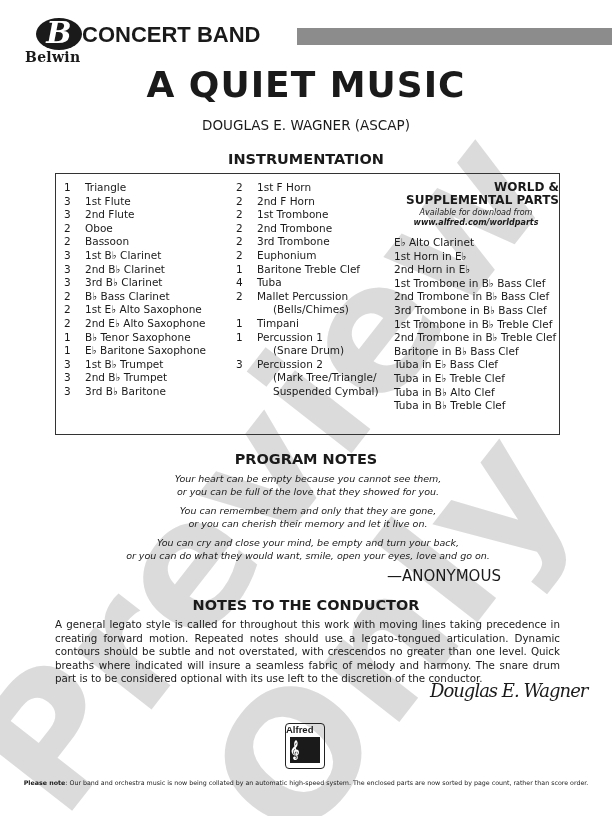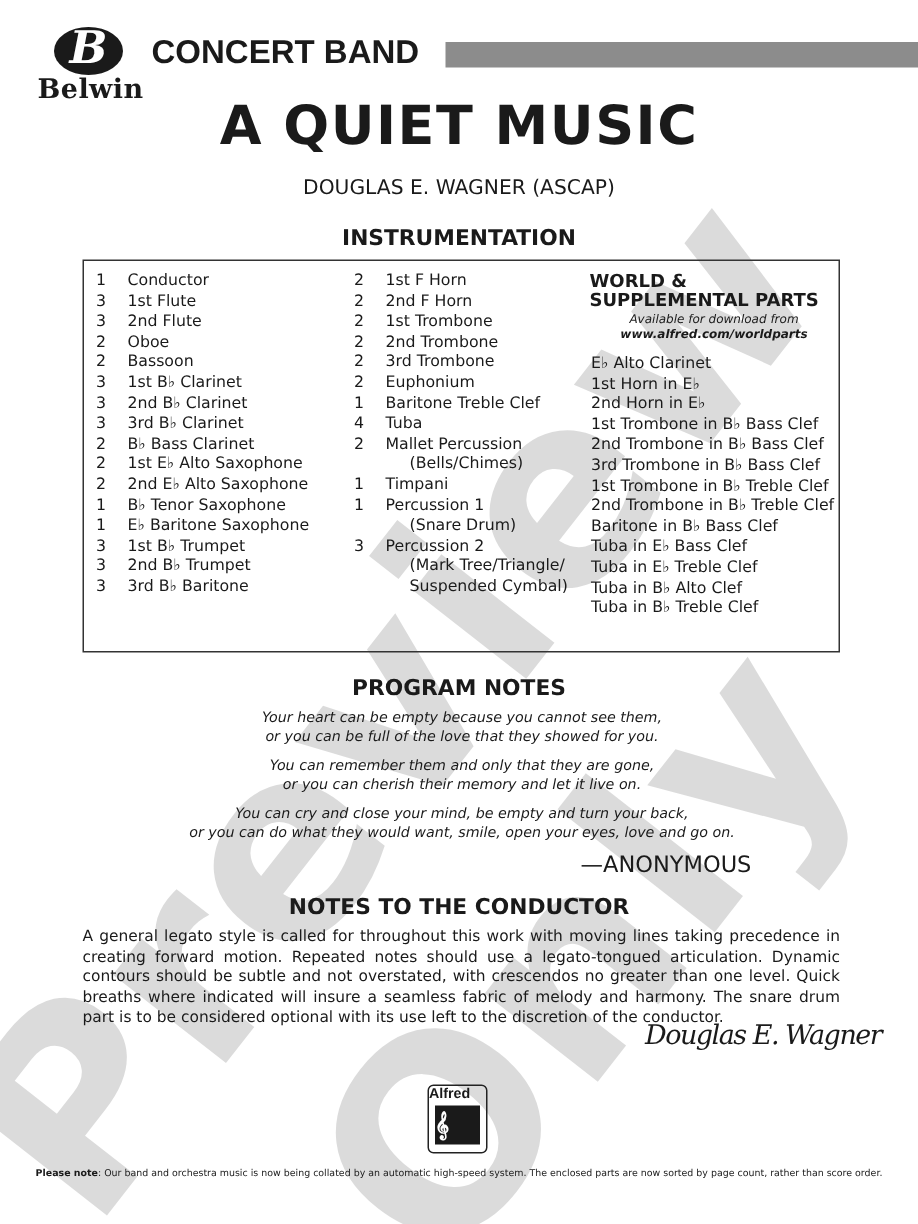--- a/index.html
+++ b/index.html
@@ -2,33 +2,33 @@
 <html><head>
 <meta charset="utf-8">
 <style>
   html, body { margin:0; padding:0; background:#fff; }
   body { width:612px; height:816px; position:relative; overflow:hidden;
          font-family:"DejaVu Sans", sans-serif; color:#1a1a1a; }
   .abs { position:absolute; }
   
   .logo-oval { left:36px; top:18px; width:46px; height:32px; border-radius:50%; background:#1a1a1a; }
   .logo-b { left:36px; top:14px; width:46px; text-align:center; font-family:"DejaVu Serif", serif; font-style:italic; font-weight:bold; font-size:30px; color:#fff; line-height:38px; }
-  .logo-name { left:25px; top:49px; font-family:"DejaVu Serif", serif; font-weight:bold; font-size:18px; letter-spacing:0.3px; }
-  .series { left:101px; top:22px; font-family:"Liberation Sans", sans-serif; font-weight:bold; font-size:22px; line-height:26px; }
+  .logo-name { left:25px; top:49px; font-family:"DejaVu Serif", serif; font-weight:bold; font-size:14px; letter-spacing:0.3px; }
+  .series { left:82px; top:22px; font-family:"Liberation Sans", sans-serif; font-weight:bold; font-size:22px; line-height:26px; }
   .gray-bar { left:297px; top:28px; width:315px; height:17px; background:#8c8c8c; }
   .title { left:0; width:612px; top:64px; text-align:center; font-family:"DejaVu Sans", sans-serif; font-weight:bold; font-size:36px; letter-spacing:1px; }
   .composer { left:0; width:612px; top:117px; text-align:center; font-size:13.5px; }
   .h2 { left:0; width:612px; text-align:center; font-weight:bold; font-size:14.5px; }
   
   .box { left:55px; top:173px; width:503px; height:260px; border:1px solid #333; }
   .col { top:181px; font-size:10.5px; line-height:13.6px; }
   .row { display:flex; }
   .num { width:21px; flex:none; }
   .sub { padding-left:16px; }
-  .world-h { left:393px; width:166px; top:181px; text-align:left; font-weight:bold; font-size:12px; line-height:13px; }
+  .world-h { left:393px; width:166px; top:181px; text-align:right; font-weight:bold; font-size:12px; line-height:13px; }
   .world-sub { left:393px; width:166px; top:208px; text-align:center; font-style:italic; font-size:8px; line-height:10px; }
   .world-url { font-weight:bold; }
   .world-list { left:394px; top:236px; font-size:10.5px; line-height:13.6px; }
   
   .poem { left:0; width:612px; top:472px; text-align:center; font-style:italic; font-size:9.5px; line-height:13px; }
   .poem p { margin:0 0 6px 4px; }
   .attrib { left:350px; top:567px; font-size:15px; }
   .body-text { left:55px; width:505px; top:618px; font-size:10.3px; line-height:13.6px; text-align:justify; }
   .signature { left:430px; top:680px; font-family:"DejaVu Serif", serif; font-style:italic; font-size:18px; letter-spacing:-1px; }
   .alfred { left:285px; top:723px; width:38px; height:44px; border:1.5px solid #222; border-radius:4px; }
@@ -50,21 +50,21 @@
 
 <div class="abs title">A QUIET MUSIC</div>
 <div class="abs composer">DOUGLAS E. WAGNER (ASCAP)</div>
 
 <div class="abs h2" style="top:151px">INSTRUMENTATION</div>
 <div class="abs box"></div>
 
 <div class="abs col" style="left:64px" id="col1">
     <div class="row">
       <span class="num">1</span>
-      <span>Conductor</span>
+      <span>Triangle</span>
     </div>
     <div class="row">
       <span class="num">3</span>
       <span>1st Flute</span>
     </div>
     <div class="row">
       <span class="num">3</span>
       <span>2nd Flute</span>
     </div>
     <div class="row">

